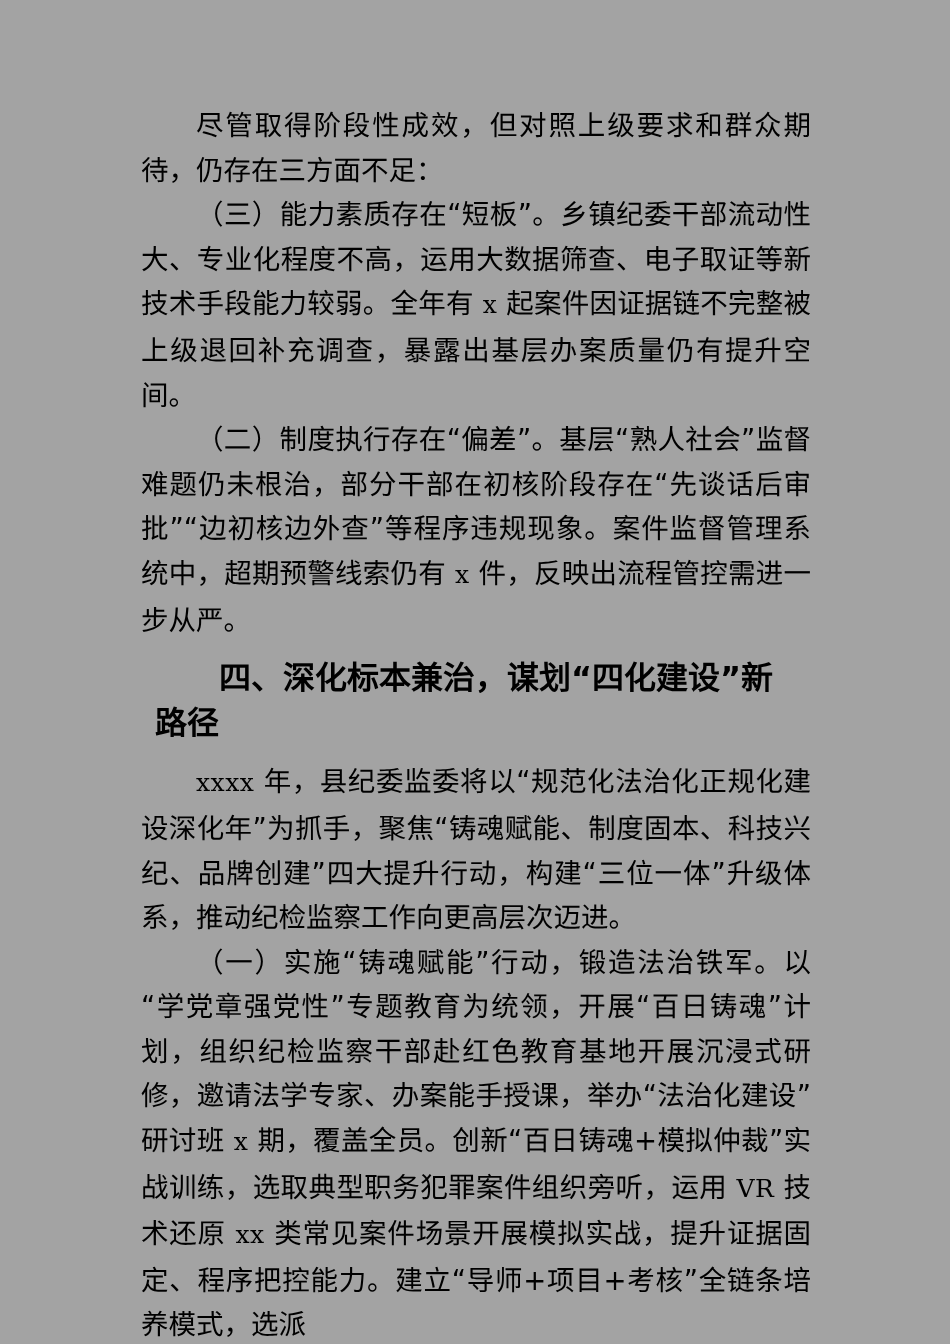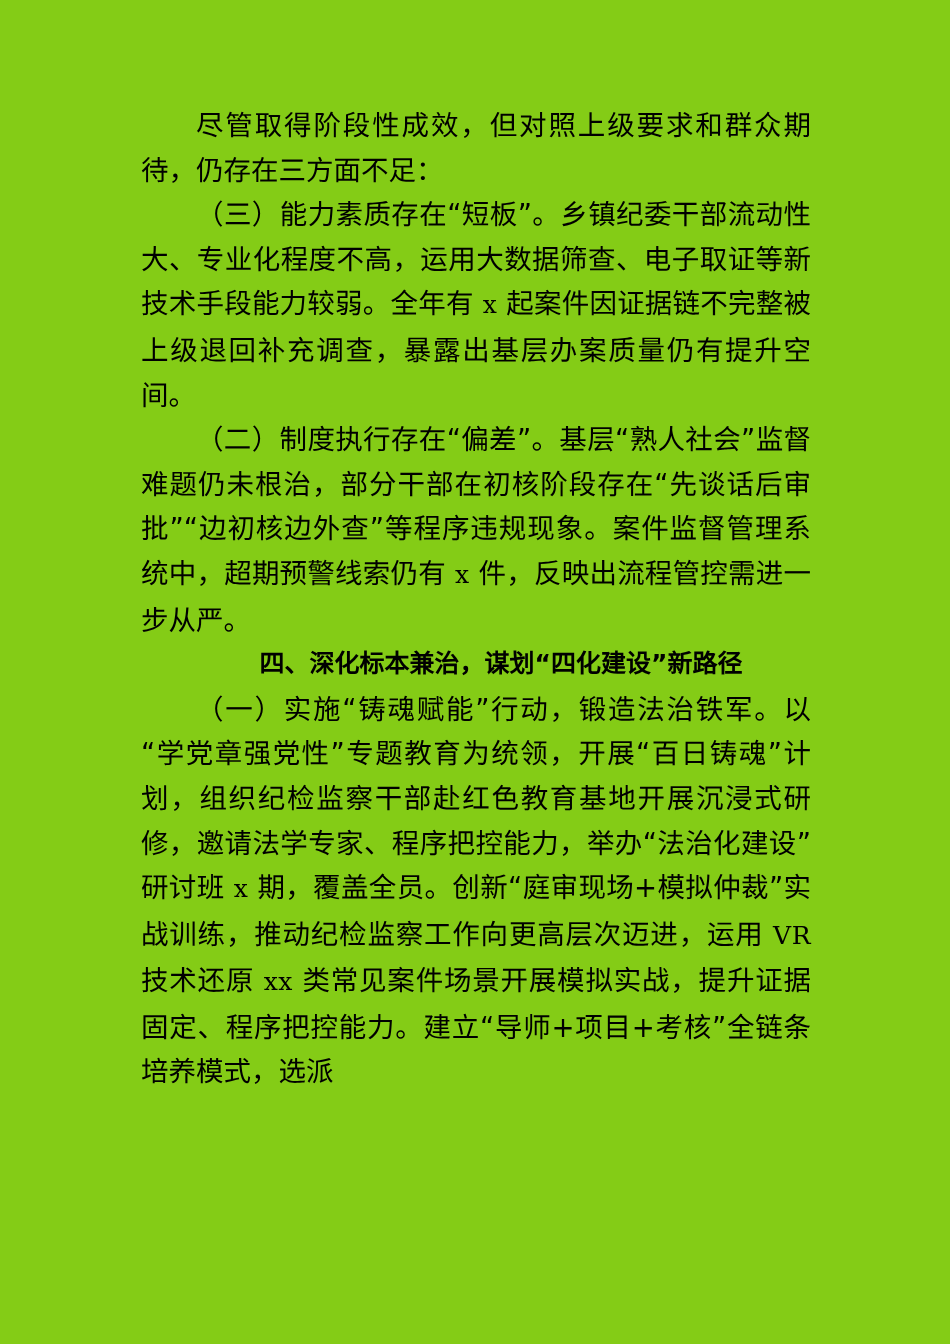--- a/index.html
+++ b/index.html
@@ -6,21 +6,21 @@
   html, body {
     margin: 0;
     padding: 0;
     background: #ffffff;
   }
 
   #page {
     position: relative;
     width: 950px;
     height: 1344px;
-    background: #84cc16;
+    background: #a3a3a3;
     overflow: hidden;
     box-sizing: border-box;
   }
 
   #doc-body {
     position: absolute;
     left: 141px;
     top: 103px;
     width: 670px;
   }
@@ -42,35 +42,36 @@
 
   
   .lat {
     font-family: "DejaVu Serif", "Liberation Serif", serif;
     font-size: 25px;
     letter-spacing: 0.5px;
   }
 
   
   .heading {
-    margin: 0;
+    margin: 14px;
     font-family: "DejaVu Sans", "Liberation Sans", sans-serif;
-    font-size: 25px;
+    font-size: 32px;
     line-height: 44.6px;
     font-weight: 700;
     color: #000000;
     text-indent: 2em;
-    text-align: center;
+    text-align: left;
     letter-spacing: 0px;
   }
 </style>
 </head>
 <body>
 
 <div id="page">
   <div id="doc-body">
       <p class="para">尽管取得阶段性成效，但对照上级要求和群众期待，仍存在三方面不足：</p>
       <p class="para"><span>（三）能力素质存在“短板”。乡镇纪委干部流动性大、专业化程度不高，运用大数据筛查、电子取证等新技术手段能力较弱。全年有 </span><span class="lat">x</span><span> 起案件因证据链不完整被上级退回补充调查，暴露出基层办案质量仍有提升空间。</span></p>
       <p class="para"><span>（二）制度执行存在“偏差”。基层“熟人社会”监督难题仍未根治，部分干部在初核阶段存在“先谈话后审批”“边初核边外查”等程序违规现象。案件监督管理系统中，超期预警线索仍有 </span><span class="lat">x</span><span> 件，反映出流程管控需进一步从严。</span></p>
       <p class="heading">四、深化标本兼治，谋划“四化建设”新路径</p>
-      <p class="para"><span>（一）实施“铸魂赋能”行动，锻造法治铁军。以“学党章强党性”专题教育为统领，开展“百日铸魂”计划，组织纪检监察干部赴红色教育基地开展沉浸式研修，邀请法学专家、程序把控能力，举办“法治化建设”研讨班 </span><span class="lat">x</span><span> 期，覆盖全员。创新“庭审现场+模拟仲裁”实战训练，推动纪检监察工作向更高层次迈进，运用 </span><span class="lat">VR</span><span> 技术还原 </span><span class="lat">xx</span><span> 类常见案件场景开展模拟实战，提升证据固定、程序把控能力。建立“导师+项目+考核”全链条培养模式，选派 </span></p>
+      <p class="para"><span class="lat">xxxx</span><span> 年，县纪委监委将以“规范化法治化正规化建设深化年”为抓手，聚焦“铸魂赋能、制度固本、科技兴纪、品牌创建”四大提升行动，构建“三位一体”升级体系，推动纪检监察工作向更高层次迈进。</span></p>
+      <p class="para"><span>（一）实施“铸魂赋能”行动，锻造法治铁军。以“学党章强党性”专题教育为统领，开展“百日铸魂”计划，组织纪检监察干部赴红色教育基地开展沉浸式研修，邀请法学专家、办案能手授课，举办“法治化建设”研讨班 </span><span class="lat">x</span><span> 期，覆盖全员。创新“百日铸魂+模拟仲裁”实战训练，选取典型职务犯罪案件组织旁听，运用 </span><span class="lat">VR</span><span> 技术还原 </span><span class="lat">xx</span><span> 类常见案件场景开展模拟实战，提升证据固定、程序把控能力。建立“导师+项目+考核”全链条培养模式，选派 </span></p>
     </div>
 </div>
 
 </body></html>

